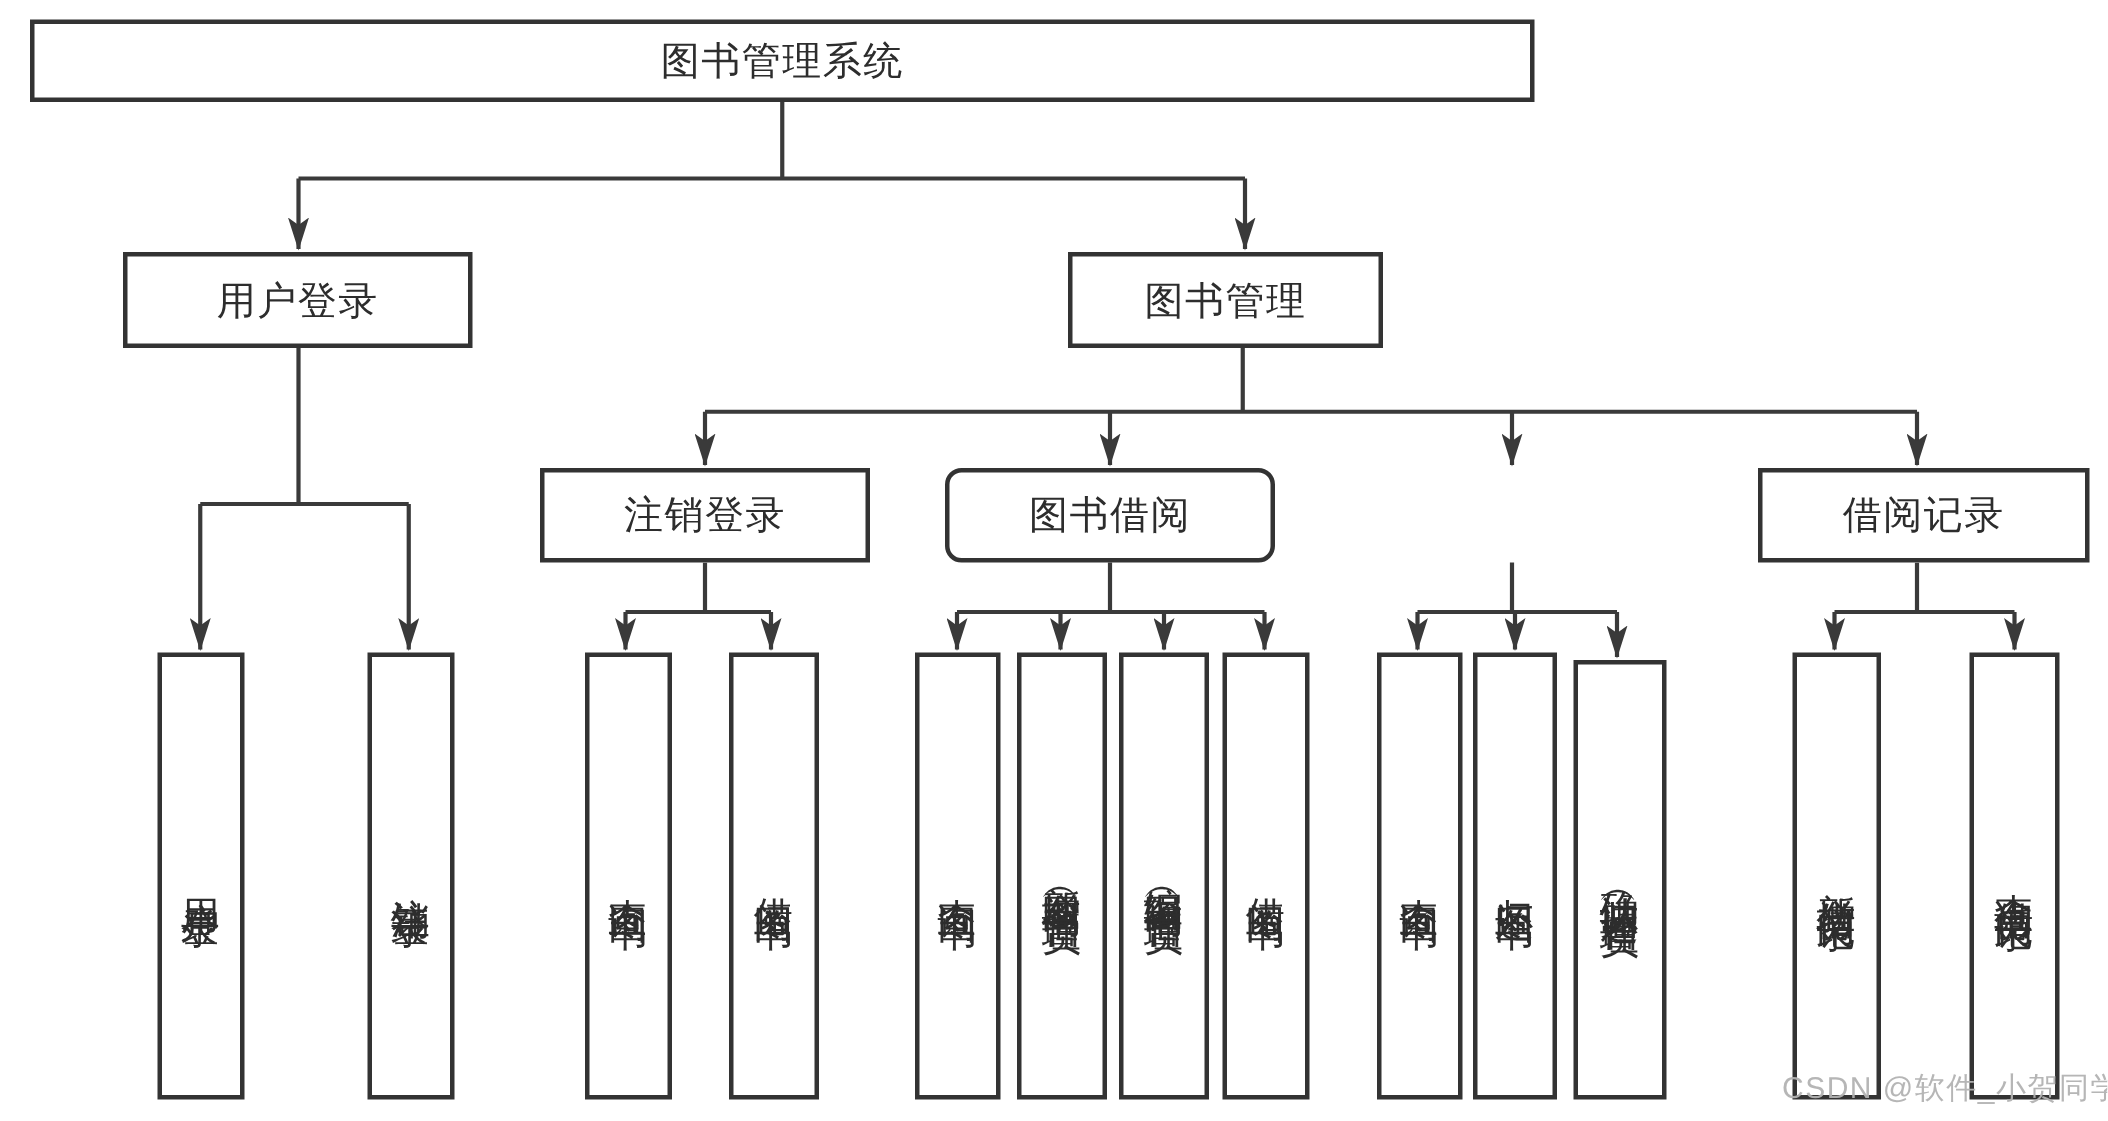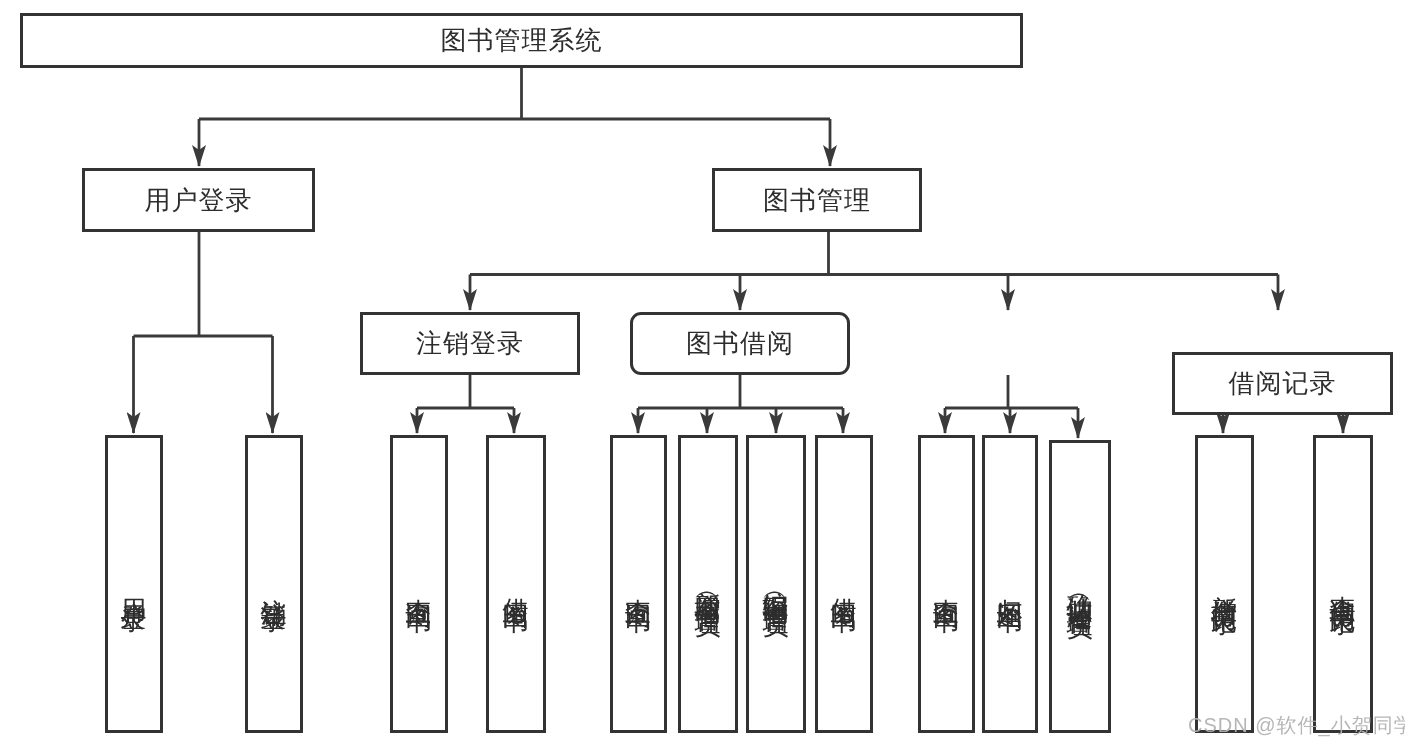--- a/index.html
+++ b/index.html
@@ -116,21 +116,21 @@
     </g>
   </svg>
 
   <div class="node" style="left:20px; top:13px; width:1003px; height:55px;">图书管理系统</div>
 
   <div class="node" style="left:82px; top:168px; width:233px; height:64px;">用户登录</div>
   <div class="node" style="left:712px; top:168px; width:210px; height:64px;">图书管理</div>
 
   <div class="node" style="left:360px; top:312px; width:220px; height:63px;">注销登录</div>
   <div class="node" style="left:630px; top:312px; width:220px; height:63px;border-radius:11px;">图书借阅</div>
-  <div class="node" style="left:1172px; top:312px; width:221px; height:63px;margin-top:40px;">借阅记录</div>
+  <div class="node" style="left:1172px; top:312px; width:221px; height:63px;">借阅记录</div>
 
   <div class="leaf" style="left:105px; top:435px; width:58px; height:298px;">
     <span>用户登录</span>
   </div>
   <div class="leaf" style="left:245px; top:435px; width:58px; height:298px;">
     <span>注销登录</span>
   </div>
 
   <div class="leaf" style="left:390px; top:435px; width:58px; height:298px;">
     <span>查询图书</span>

